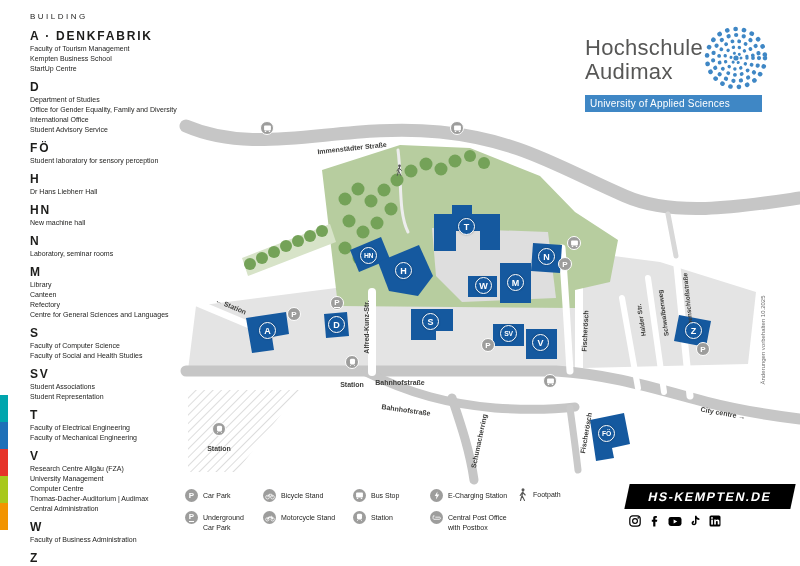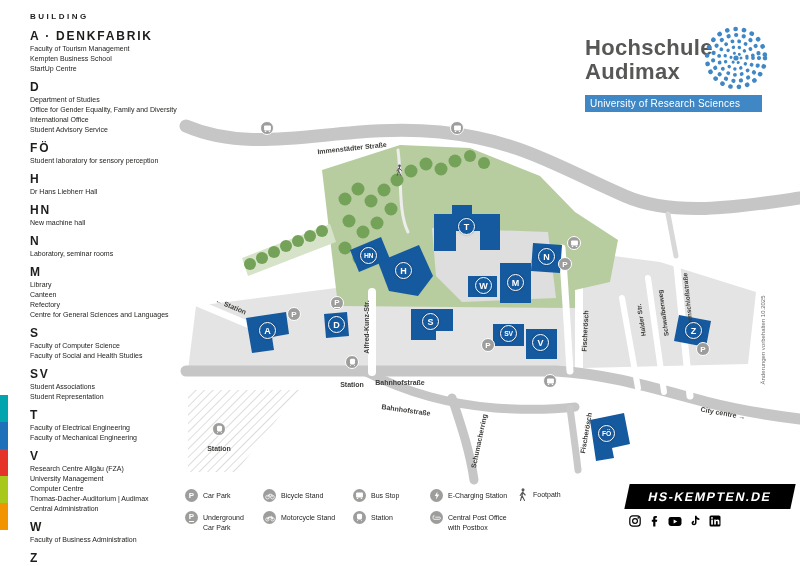--- a/index.html
+++ b/index.html
@@ -1,31 +1,31 @@
 <!DOCTYPE html>
 <html><head>
 <meta charset="utf-8">
 <style>
   *{margin:0;padding:0;box-sizing:border-box}
   html,body{width:800px;height:566px;background:#fff;font-family:"Liberation Sans",sans-serif;overflow:hidden;position:relative}
 
   
   #sidebar{position:absolute;left:30px;top:12px;width:168px;color:#1d1d1b}
-  .sb-title{font-size:8px;font-weight:bold;letter-spacing:2.5px;margin-bottom:8px}
+  .sb-title{font-size:8px;font-weight:normal;letter-spacing:2.5px;margin-bottom:8px}
   .sb-entry{margin-bottom:6px}
   .sb-code{font-size:12px;font-weight:bold;letter-spacing:1.8px;margin-bottom:1px}
   .sb-lines{font-size:7px;line-height:10px;white-space:pre-line}
 
   
   #stripe{position:absolute;left:0;top:395px;width:8px}
   #stripe div{width:8px;height:27px}
 
   
   #logo{position:absolute;left:585px;top:36px;width:205px;height:80px}
-  .logo-line{font-size:22px;font-weight:bold;color:#575756;line-height:24px;letter-spacing:.3px}
+  .logo-line{font-size:22px;font-weight:normal;color:#575756;line-height:24px;letter-spacing:.3px}
   .logo-bar{position:absolute;left:0;top:59px;width:177px;height:17px;background:#3f87c5;color:#fff;
             font-size:10px;display:flex;align-items:center;padding-left:5px;letter-spacing:.2px}
   #spiral{position:absolute;left:113px;top:-10px}
 
   
   #map{position:absolute;left:0;top:0;width:800px;height:566px}
   .slabel{position:absolute;font-size:7px;font-weight:bold;color:#3d3d3b;white-space:nowrap}
   .slabel.sm{font-size:6.5px}
   .slabel.tiny{font-size:6px;font-weight:normal;color:#6b6b6b}
   .bmark{position:absolute;width:17px;height:17px;border-radius:50%;background:#15599f;border:1.5px solid #fff;
@@ -129,21 +129,21 @@
   <div style="background:#00a5ad"></div>
   <div style="background:#1e70b8"></div>
   <div style="background:#e63329"></div>
   <div style="background:#a8c81c"></div>
   <div style="background:#f29400"></div>
 </div>
 
 <div id="logo">
   <div class="logo-line">Hochschule</div>
   <div class="logo-line">Audimax</div>
-  <div class="logo-bar">University of Research Sciences</div>
+  <div class="logo-bar">University of Applied Sciences</div>
   <svg id="spiral" width="72" height="72" viewBox="0 0 72 72">
     <g fill="none" stroke="#3f87c5" stroke-linecap="round">
       <circle cx="38" cy="32" r="5" stroke-width="3" stroke-dasharray="0.1 5.2"></circle>
       <circle cx="38" cy="32" r="11" stroke-width="3.4" stroke-dasharray="0.1 6"></circle>
       <circle cx="38" cy="32" r="17" stroke-width="3.8" stroke-dasharray="0.1 6.8"></circle>
       <circle cx="38" cy="32" r="23" stroke-width="4.2" stroke-dasharray="0.1 7.6"></circle>
       <circle cx="38" cy="32" r="29" stroke-width="4.6" stroke-dasharray="0.1 8.4"></circle>
     </g>
     <circle cx="38" cy="32" r="2.6" fill="#3f87c5"></circle>
   </svg>

